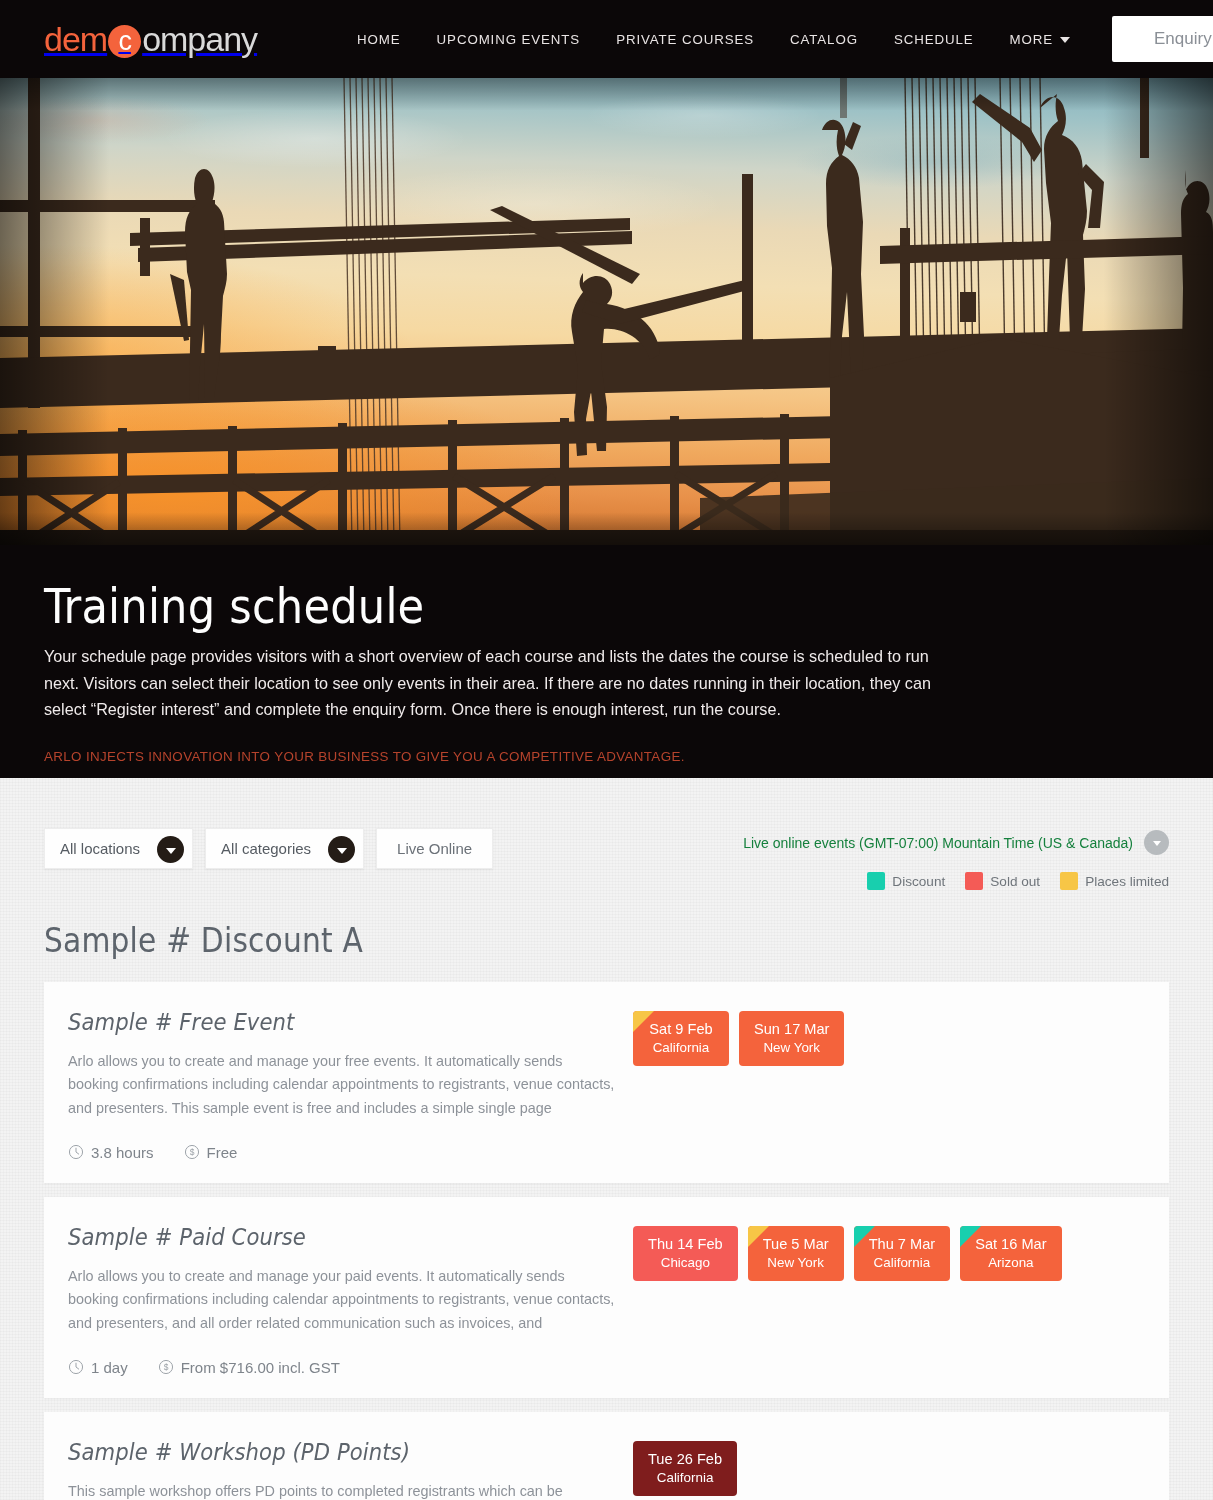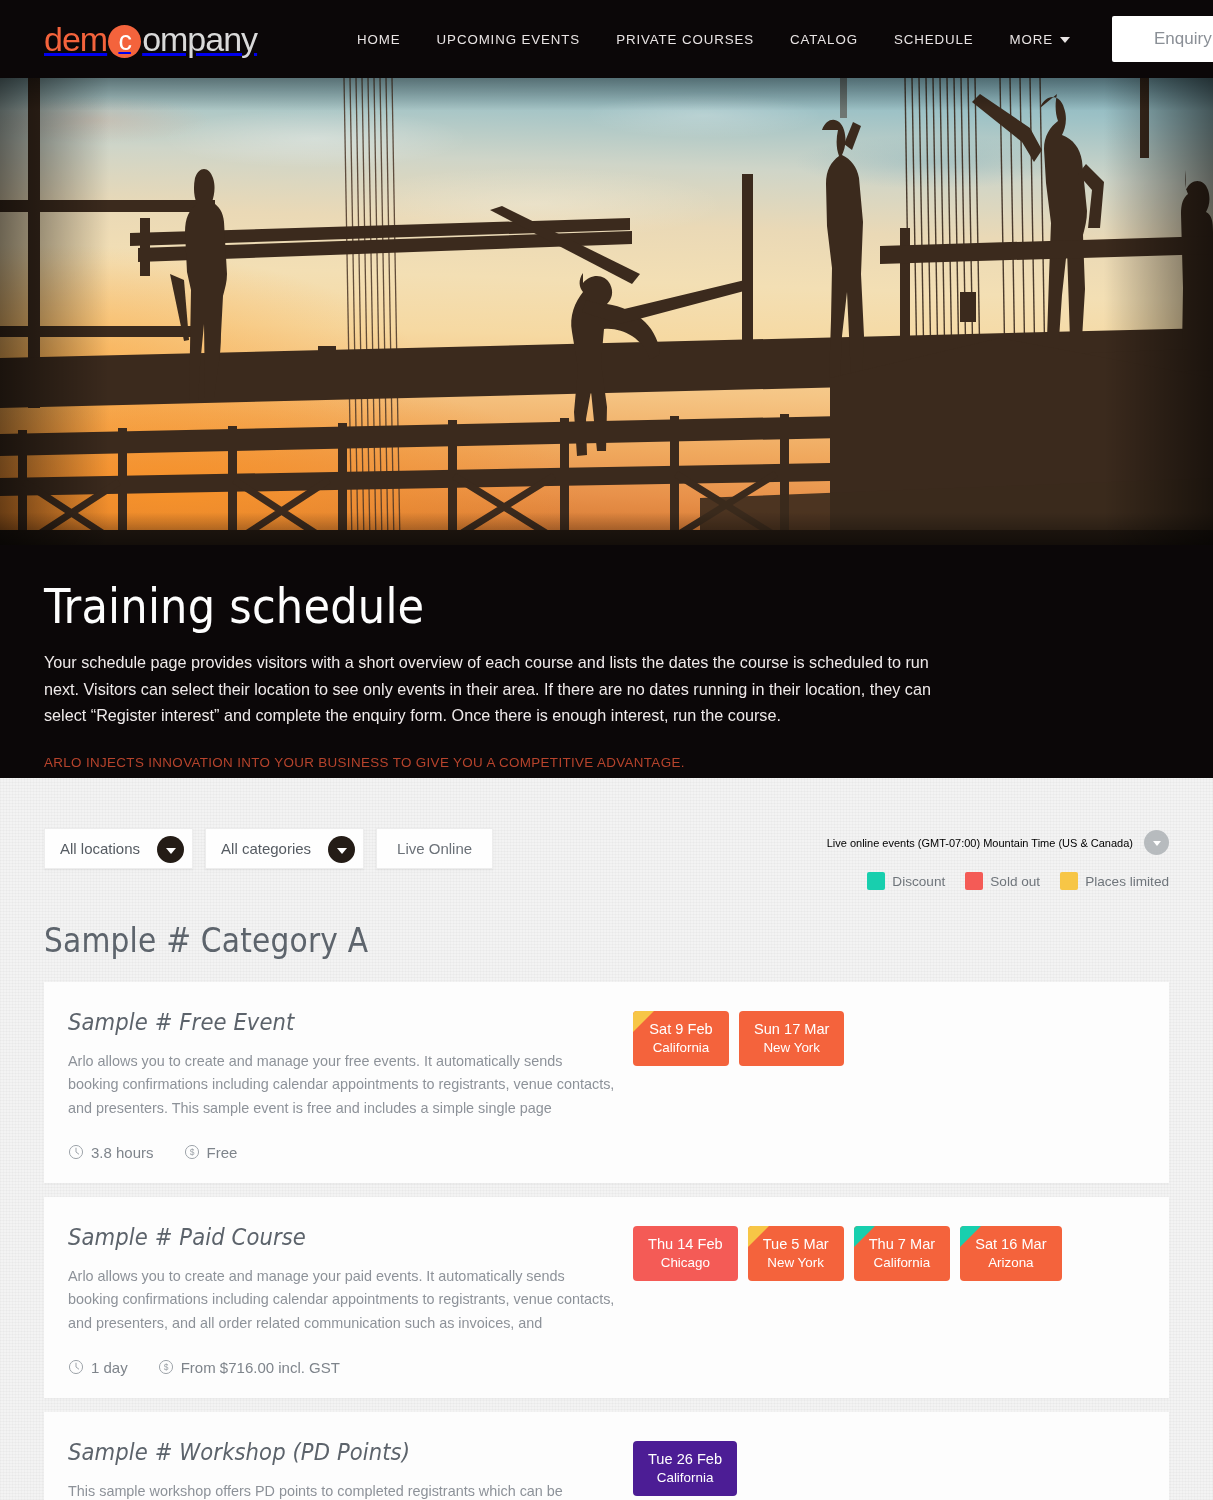--- a/index.html
+++ b/index.html
@@ -98,21 +98,21 @@
   }
 
   
   .hero-text{
     position:relative; z-index:4;
     background:#0b0708; color:#fff;
     padding:36px 44px 44px 44px;
     height:233px;
   }
   .hero-text h1{
-    margin:0 0 18px 0;
+    margin:0 0 12px 0;
     font-size:48px; font-weight:300; letter-spacing:.2px;
     color:#fdfdfd; line-height:1.05;
     font-family:"DejaVu Sans Condensed","Liberation Sans",sans-serif;
   }
   .hero-text p.lead{
     margin:0; max-width:888px;
     font-size:16.2px; line-height:1.63; color:#efeaea; font-weight:400;
   }
   .hero-text p.tagline{
     margin:26px 0 0 0;
@@ -151,21 +151,21 @@
     background:#fefefe; border:1px solid #ededed;
     box-shadow:0 1px 2px rgba(0,0,0,.06);
     height:41px; padding:0 20px;
     font-size:15px; color:#6b7178;
     display:flex;align-items:center; cursor:pointer;
     font-family:"Liberation Sans", sans-serif;
   }
   .filter-right{ margin-left:auto; text-align:right; padding-top:2px;}
   .tz{
     display:flex; align-items:center; justify-content:flex-end; gap:11px;
-    font-size:11px; color:#000000;
+    font-size:14px; color:#15803d;
   }
   .tz .knob-g{
     width:25px;height:25px;border-radius:50%;
     background:#b7bbbe;
     display:flex;align-items:center;justify-content:center;
   }
   .tz .knob-g i{
     width:0;height:0;border-left:4.5px solid transparent;border-right:4.5px solid transparent;
     border-top:5.5px solid #fff; display:block; position:relative; top:1px;
   }
@@ -405,21 +405,21 @@
           <span>Sold out</span>
         </span>
         <span class="item">
           <span class="sw" style="background:#f7c646"></span>
           <span>Places limited</span>
         </span>
       </div>
     </div>
   </div>
 
-  <h2 class="cat-title">Sample # Category A</h2>
+  <h2 class="cat-title">Sample # Discount A</h2>
 
   <div class="card">
     <div class="card-left">
       <h3>Sample # Free Event</h3>
       <p class="desc">Arlo allows you to create and manage your free events. It automatically sends booking confirmations including calendar appointments to registrants, venue contacts, and presenters. This sample event is free and includes a simple single page</p>
       <div class="meta">
         <span>
           <svg width="16" height="16" viewBox="0 0 20 20">
             <circle cx="10" cy="10" r="8.2" fill="none" stroke="#9aa0a6" stroke-width="1.2"></circle>
             <path d="M10 5.2V10l3.4 2.6" fill="none" stroke="#9aa0a6" stroke-width="1.2" stroke-linecap="round"></path>
@@ -491,20 +491,20 @@
       </div>
     </div>
   </div>
 
   <div class="card">
     <div class="card-left">
       <h3>Sample # Workshop (PD Points)</h3>
       <p class="desc">This sample workshop offers PD points to completed registrants which can be accumulated and tracked in Arlo.</p>
     </div>
     <div class="card-right">
-      <div class="badge" style="background:#4c1d95">
+      <div class="badge" style="background:#7f1d1d">
         <span class="d">Tue 26 Feb</span>
         <span class="loc">California</span>
       </div>
     </div>
   </div>
 
 </div>
 
 </body></html>

